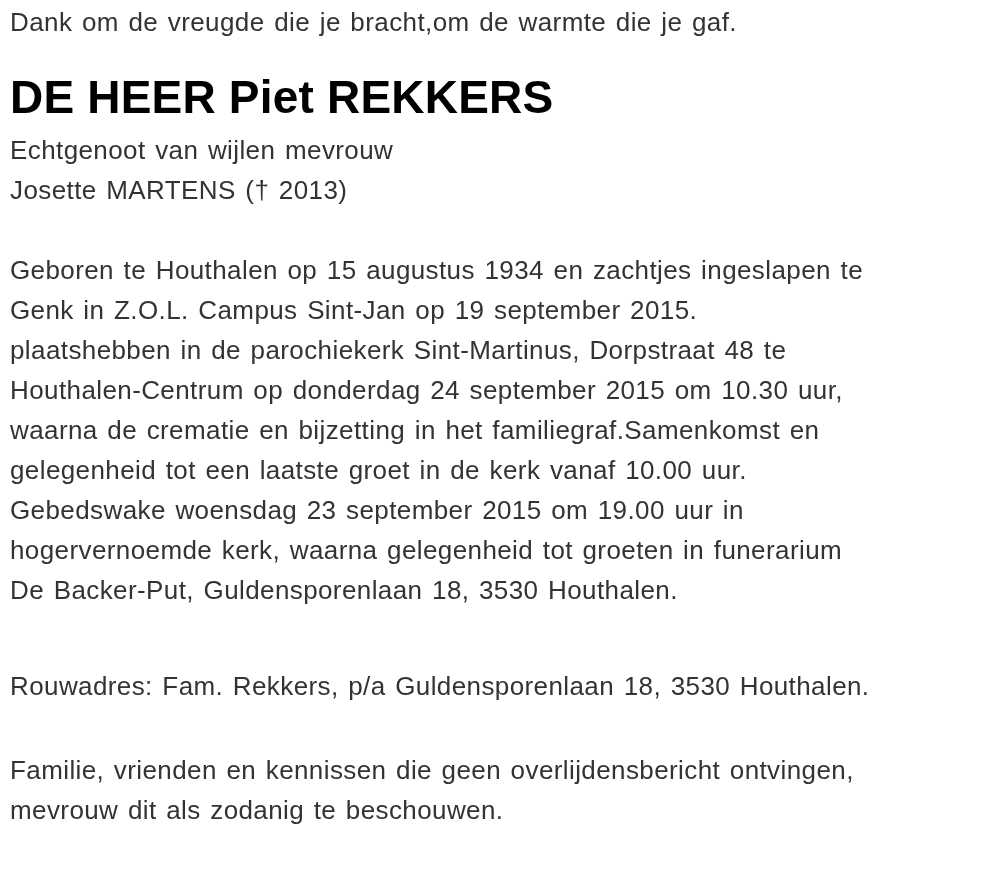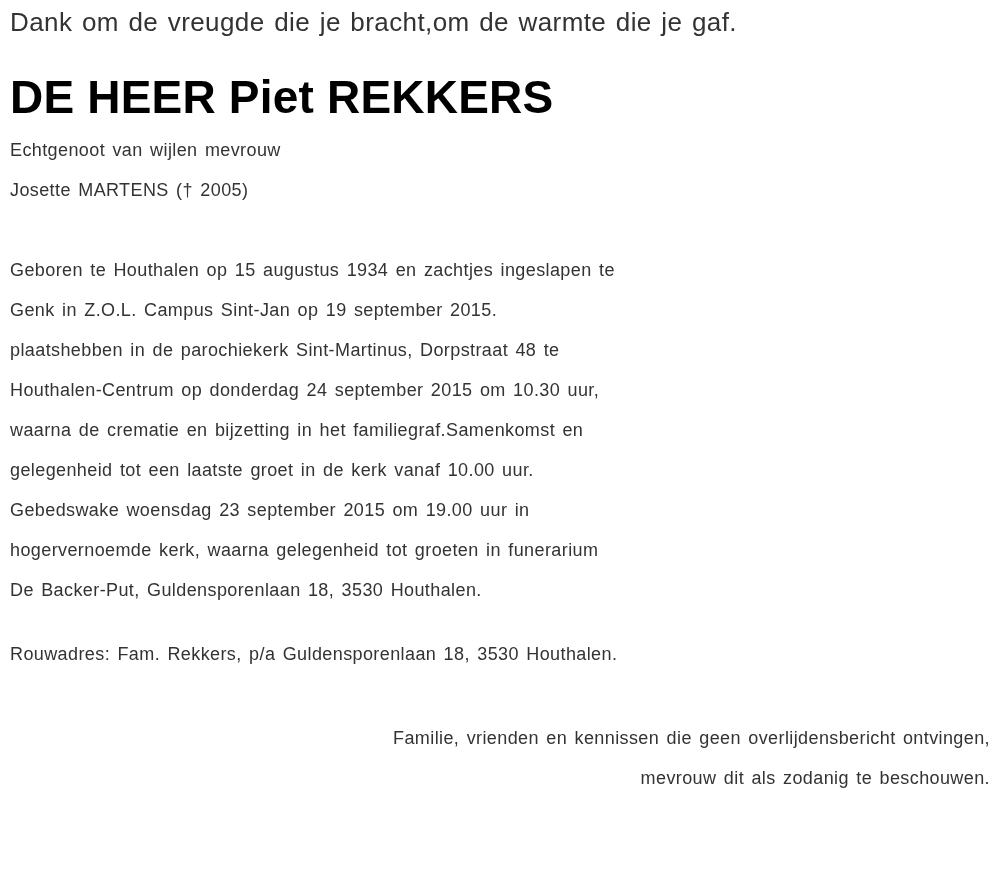--- a/index.html
+++ b/index.html
@@ -31,50 +31,49 @@
     font-size: 46px;
     line-height: 46px;
     font-weight: 700;
     color: #000000;
     letter-spacing: 0.2px;
   }
   .relation-block {
     margin-top: 10px;
   }
   .body-line {
-    font-size: 18px;
+    font-size: 26px;
     line-height: 40px;
     letter-spacing: 0.4px;
     word-spacing: 2px;
     color: #333333;
     white-space: nowrap;
   }
   .announcement-block {
     margin-top: 40px;
   }
   .mourning-address-block {
-    margin-top: 24px;
+    margin-top: 56px;
   }
   .notice-block {
     margin-top: 44px;
-    text-align: right;
   }
 </style>
 </head>
 <body>
 
 <div class="page">
 
   <div class="quote-line">Dank om de vreugde die je bracht,om de warmte die je gaf.</div>
 
   <h1 class="deceased-name">DE HEER Piet REKKERS</h1>
 
   <div class="relation-block">
     <div class="body-line">Echtgenoot van wijlen mevrouw</div>
-    <div class="body-line">Josette MARTENS († 2005)</div>
+    <div class="body-line">Josette MARTENS († 2013)</div>
   </div>
 
   <div class="announcement-block">
     <div class="body-line">Geboren te Houthalen op 15 augustus 1934 en zachtjes ingeslapen te</div>
     <div class="body-line">Genk in Z.O.L. Campus Sint-Jan op 19 september 2015.</div>
     <div class="body-line">plaatshebben in de parochiekerk Sint-Martinus, Dorpstraat 48 te</div>
     <div class="body-line">Houthalen-Centrum op donderdag 24 september 2015 om 10.30 uur,</div>
     <div class="body-line">waarna de crematie en bijzetting in het familiegraf.Samenkomst en</div>
     <div class="body-line">gelegenheid tot een laatste groet in de kerk vanaf 10.00 uur.</div>
     <div class="body-line">Gebedswake woensdag 23 september 2015 om 19.00 uur in</div>

